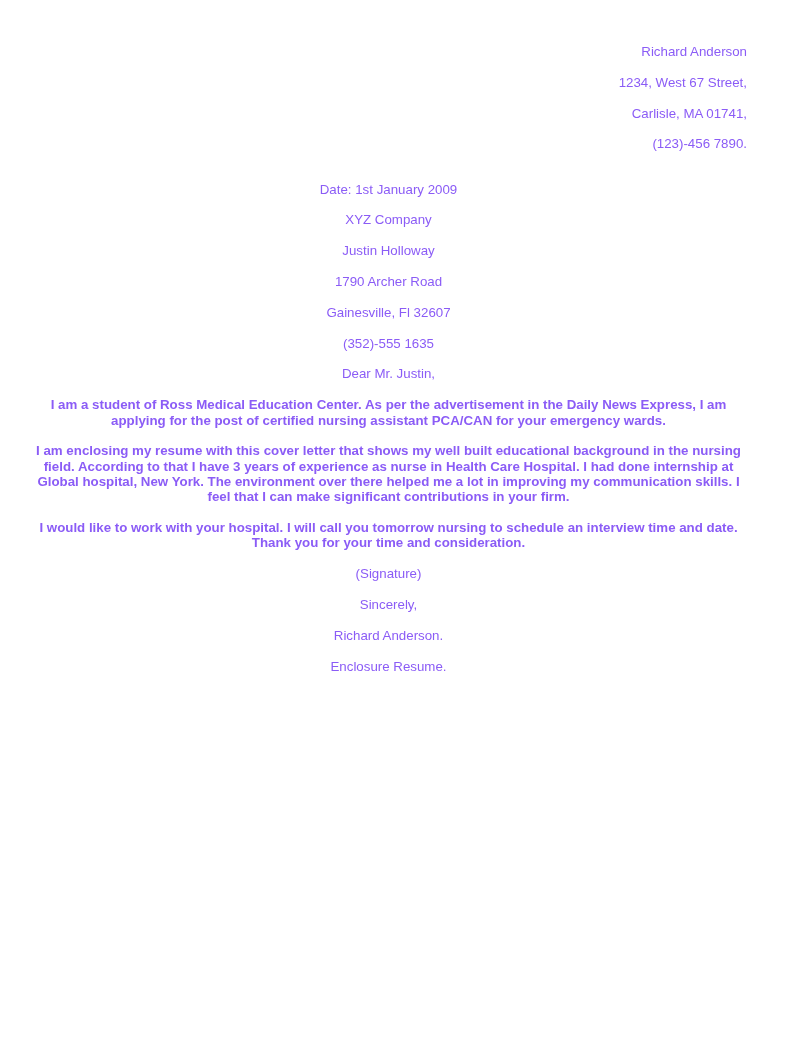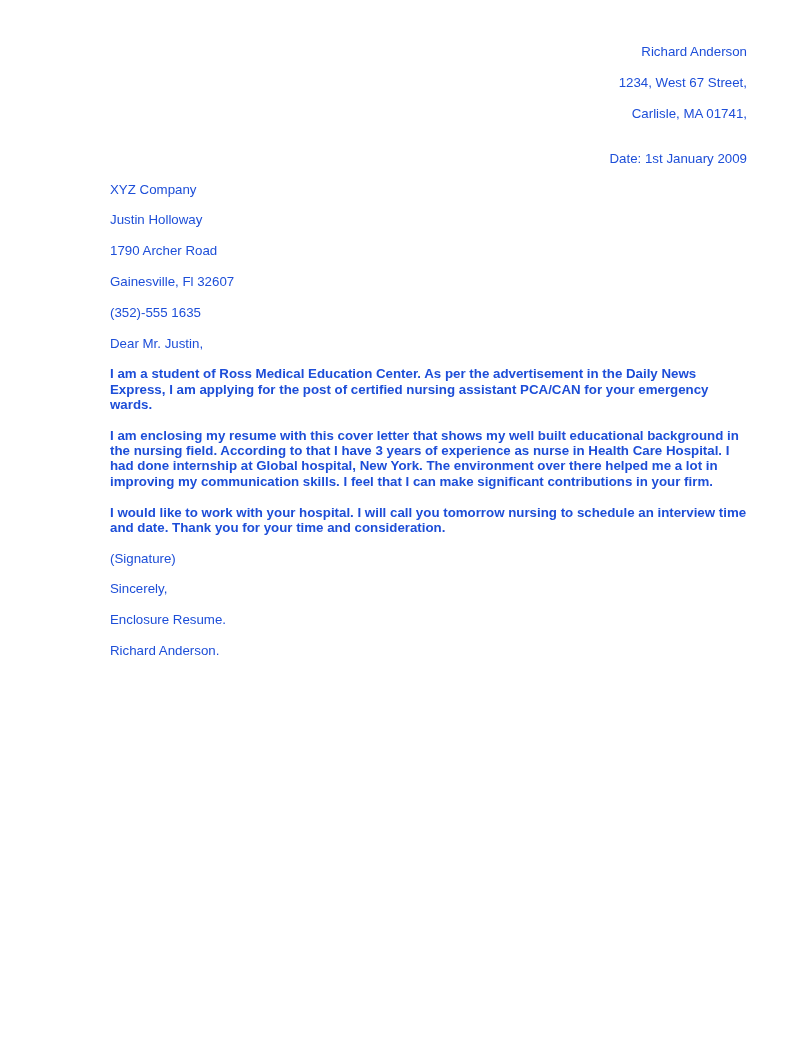--- a/index.html
+++ b/index.html
@@ -6,29 +6,30 @@
     margin: 0;
     padding: 0;
     background: #ffffff;
   }
   .page {
     position: relative;
     width: 794px;
     height: 912px;
     box-sizing: border-box;
     background: #ffffff;
-    padding: 44px 47px 0 110px;
+    padding: 44px 47px 0 30px;
     font-family: "Liberation Sans", sans-serif;
     font-size: 13.3px;
     line-height: 15.3px;
-    color: #1d4ed8;
+    color: #8b5cf6;
     overflow: hidden;
   }
   .page p {
     margin: 0 0 15.5px 0;
+    text-align: center;
   }
   .sender-block p,
   .date-line {
     text-align: right;
   }
   .date-line {
     margin-top: 30px !important;
   }
   .body-paragraph {
     text-align: left;
@@ -37,20 +38,21 @@
 </style>
 </head>
 <body>
 
 <div class="page">
 
   <div class="sender-block">
     <p>Richard Anderson</p>
     <p>1234, West 67 Street,</p>
     <p>Carlisle, MA 01741,</p>
+    <p>(123)-456 7890.</p>
   </div>
 
   <p class="date-line">Date: 1st January 2009</p>
 
   <div class="recipient-block">
     <p>XYZ Company</p>
     <p>Justin Holloway</p>
     <p>1790 Archer Road</p>
     <p>Gainesville, Fl 32607</p>
     <p>(352)-555 1635</p>
@@ -60,17 +62,17 @@
 
   <div class="letter-body">
     <p class="body-paragraph">I am a student of Ross Medical Education Center. As per the advertisement in the Daily News Express, I am applying for the post of certified nursing assistant PCA/CAN for your emergency wards.</p>
     <p class="body-paragraph">I am enclosing my resume with this cover letter that shows my well built educational background in the nursing field. According to that I have 3 years of experience as nurse in Health Care Hospital. I had done internship at Global hospital, New York. The environment over there helped me a lot in improving my communication skills. I feel that I can make significant contributions in your firm.</p>
     <p class="body-paragraph">I would like to work with your hospital. I will call you tomorrow nursing to schedule an interview time and date. Thank you for your time and consideration.</p>
   </div>
 
   <div class="closing-block">
     <p>(Signature)</p>
     <p>Sincerely,</p>
+    <p>Richard Anderson.</p>
     <p>Enclosure Resume.</p>
-    <p>Richard Anderson.</p>
   </div>
 
 </div>
 
 </body></html>

